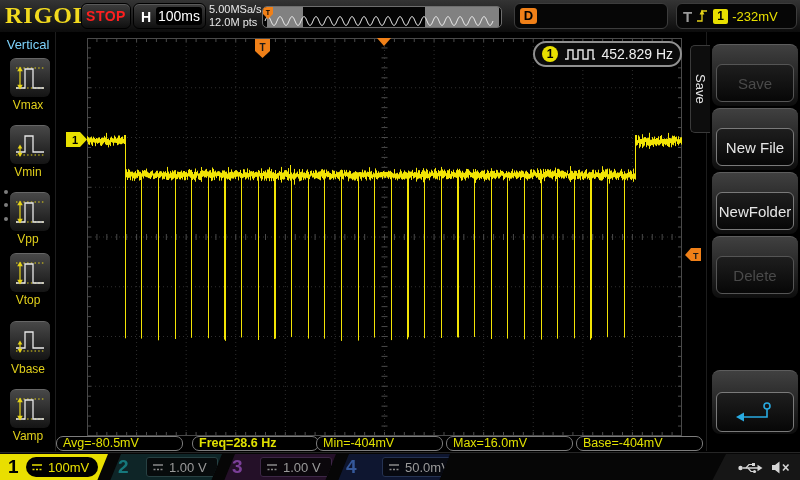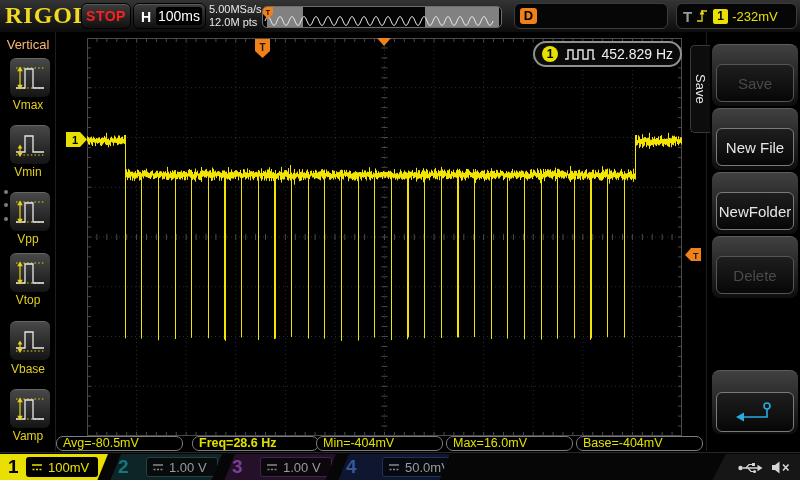--- a/index.html
+++ b/index.html
@@ -31,21 +31,21 @@
   #dbox .dv{position:absolute;left:24px;right:4px;top:0;bottom:0;display:flex;align-items:center;
             justify-content:center;color:#fff;font-size:15px;letter-spacing:.3px;}
   #tbox{left:676px;width:121px;background:#060606;border:1px solid #3c3c3c;box-shadow:none;
         display:flex;align-items:center;gap:4px;padding:0 6px;}
   #tbox .tl{color:#9a9a9a;font-weight:bold;font-size:15px;}
   #tbox .tb1{width:15px;height:15px;background:#e8e000;border-radius:2px;color:#000;
              font-weight:bold;font-size:12px;text-align:center;line-height:15px;}
   #tbox .tv{color:#e8e000;font-size:13px;}
   
   #sidebar{position:absolute;left:0;top:32px;width:56px;height:419px;border-right:1px solid #1d1d1d;box-sizing:border-box;}
-  .menu-title{position:absolute;left:0;top:5px;width:56px;text-align:center;color:#fdba74;font-size:13px;}
+  .menu-title{position:absolute;left:0;top:5px;width:56px;text-align:center;color:#7dd3fc;font-size:13px;}
   .licon{position:absolute;left:10px;width:40px;height:38px;border-radius:6px;
          background:linear-gradient(#484848,#141414);border-top:1px solid #666;
          display:flex;align-items:center;justify-content:center;}
   .llab{position:absolute;left:0px;width:56px;text-align:center;color:#e0cf1b;font-size:12px;}
   .dot{stroke:#e6d419;stroke-dasharray:1.5,2.2;stroke-width:1;}
   .pw{stroke:#e8e8e8;stroke-width:1.3;fill:none;}
   .arr{stroke:#e6d419;stroke-width:1.2;}
   .arrh{fill:#e6d419;stroke:none;}
   .pgdot{position:absolute;left:4px;width:4px;height:4px;border-radius:50%;background:#7d7d7d;}
   
@@ -81,21 +81,21 @@
   #backslot .sbtn{top:21px;height:40px;}
   
   #chbar{position:absolute;left:0;top:452px;width:800px;height:28px;background:#060606;border-top:1px solid #262626;box-sizing:border-box;}
   .ch{position:absolute;top:1px;height:27px;}
   .ch .num{position:absolute;left:8px;top:2px;font-weight:bold;font-size:19px;}
   .chval{position:absolute;left:26px;top:3px;width:72px;height:20px;border-radius:3px;
          display:flex;align-items:center;gap:5px;padding-left:5px;font-size:13px;box-sizing:border-box;}
   .hatch{background-image:repeating-linear-gradient(135deg,rgba(255,255,255,.05) 0 1px,transparent 1px 4px);}
   #ch1{left:0;width:108px;background:#e9df00;clip-path:polygon(0 0,100% 0,calc(100% - 11px) 100%,0 100%);}
   #ch1 .num{color:#000;}
-  #ch1 .chval{background:#000;color:#e8e000;}
+  #ch1 .chval{background:#000;color:#e8e000;border-radius:10px;}
   #ch2{left:110px;width:112px;background:#0e2527;clip-path:polygon(11px 0,100% 0,calc(100% - 11px) 100%,0 100%);}
   #ch2 .num{color:#16787c;}
   #ch2 .chval{left:36px;background:#070b0c;border:1px solid #274042;color:#9a9a9a;}
   #ch3{left:224px;width:112px;background:#241028;clip-path:polygon(11px 0,100% 0,calc(100% - 11px) 100%,0 100%);}
   #ch3 .num{color:#7b3f98;}
   #ch3 .chval{left:36px;background:#0b070c;border:1px solid #3c2746;color:#9a9a9a;}
   #ch4{left:338px;width:112px;background:#0e1630;clip-path:polygon(11px 0,100% 0,calc(100% - 11px) 100%,0 100%);}
   #ch4 .num{color:#35599c;}
   #ch4 .chval{left:36px;background:#070910;border:1px solid #243252;color:#9a9a9a;margin-left:8px;}
   #statblk{position:absolute;left:712px;top:1px;width:88px;height:27px;background:#161616;

